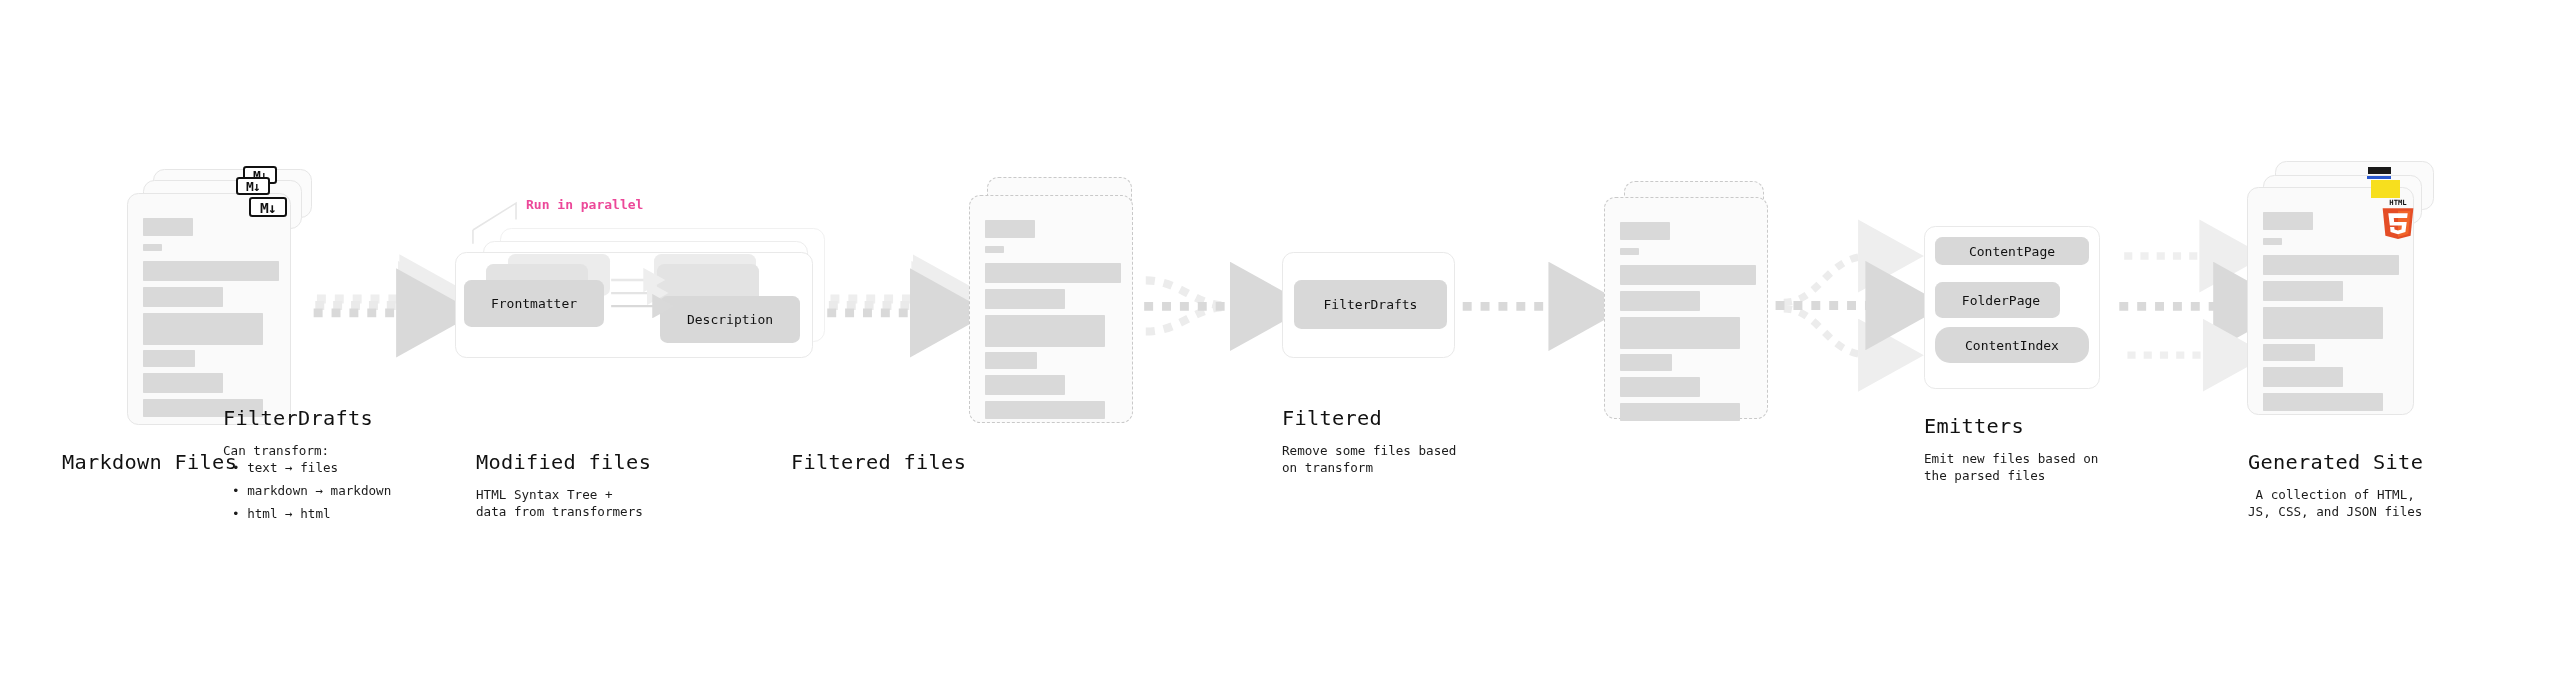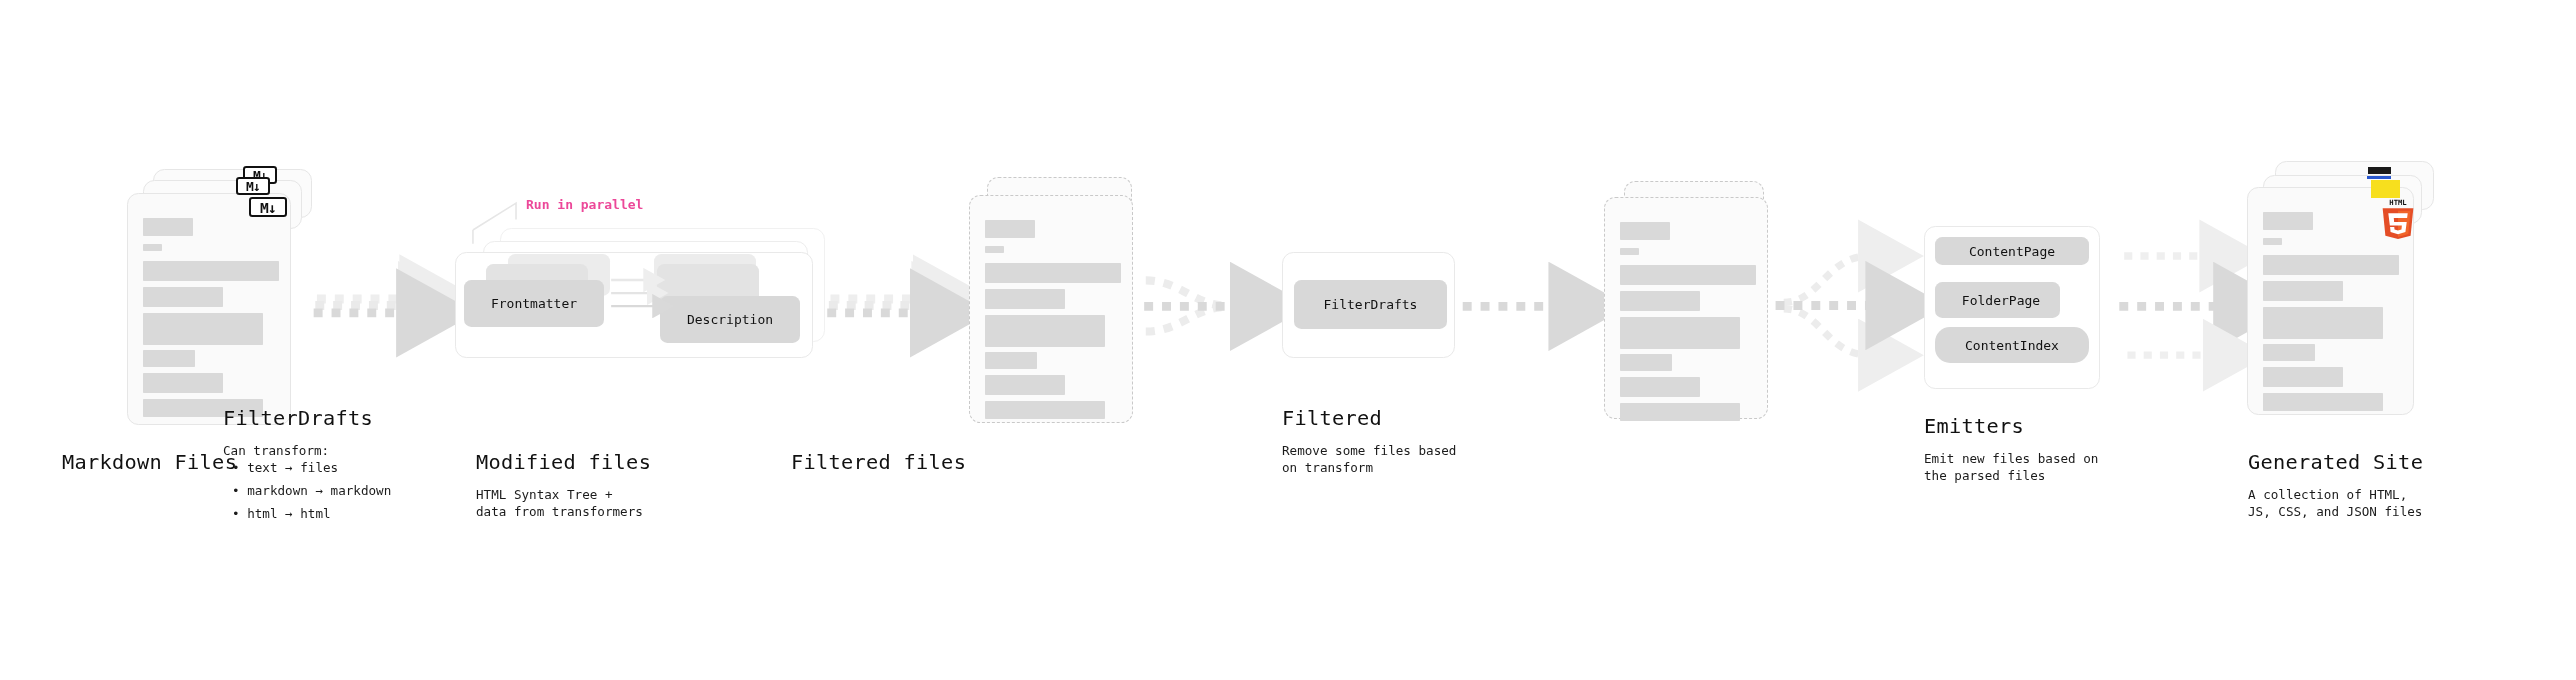--- a/index.html
+++ b/index.html
@@ -216,18 +216,18 @@
     <div class="jslogo" style="left:2371px;top:180px;width:29px;height:18px;"></div>
 
     <svg class="h5" width="36" height="42" style="left:2380px;top:197px;" viewBox="0 0 44 52">
       <text x="22" y="10" font-size="9" font-family="'DejaVu Sans Mono',monospace" font-weight="bold" text-anchor="middle" fill="#111">HTML</text>
       <path d="M3,14 L41,14 L37.6,48 L22,52 L6.4,48 Z" fill="#e44d26"></path>
       <path d="M22,17 L37.5,17 L34.8,45.8 L22,49.4 Z" fill="#f16529"></path>
       <path d="M10,20 L34,20 L33.3,26 L16.8,26 L17.2,31 L32.8,31 L31.2,43.4 L22,46 L12.8,43.4 L12.2,37 L17.4,37 L17.7,40.2 L22,41.4 L26.3,40.2 L26.8,35.4 L11.9,35.4 Z" fill="#ffffff"></path>
     </svg>
 
     <div class="title" style="left:2248px;top:450px;">Generated Site</div>
-    <div class="sub" style="left:2248px;top:486px;">A collection of HTML,
+    <div class="sub" style="left:2248px;top:486px;text-align:center;">A collection of HTML,
 JS, CSS, and JSON files</div>
   </div>
 
 </div>
 
 
 </body></html>

